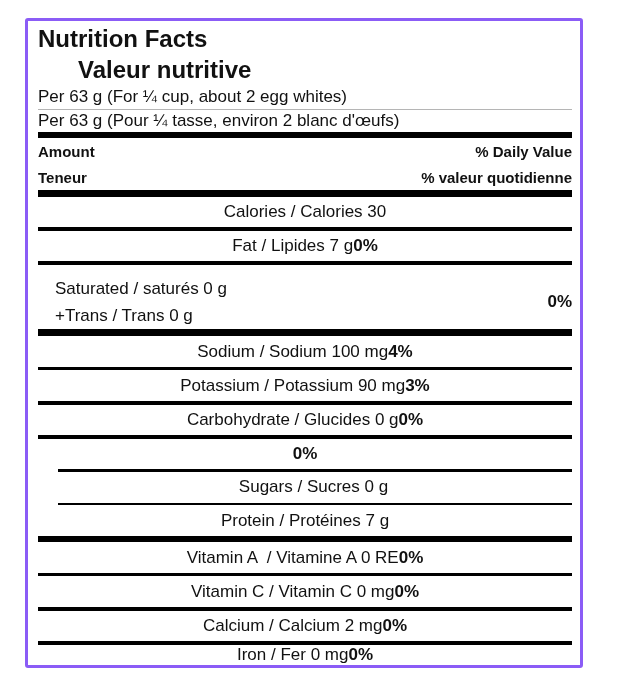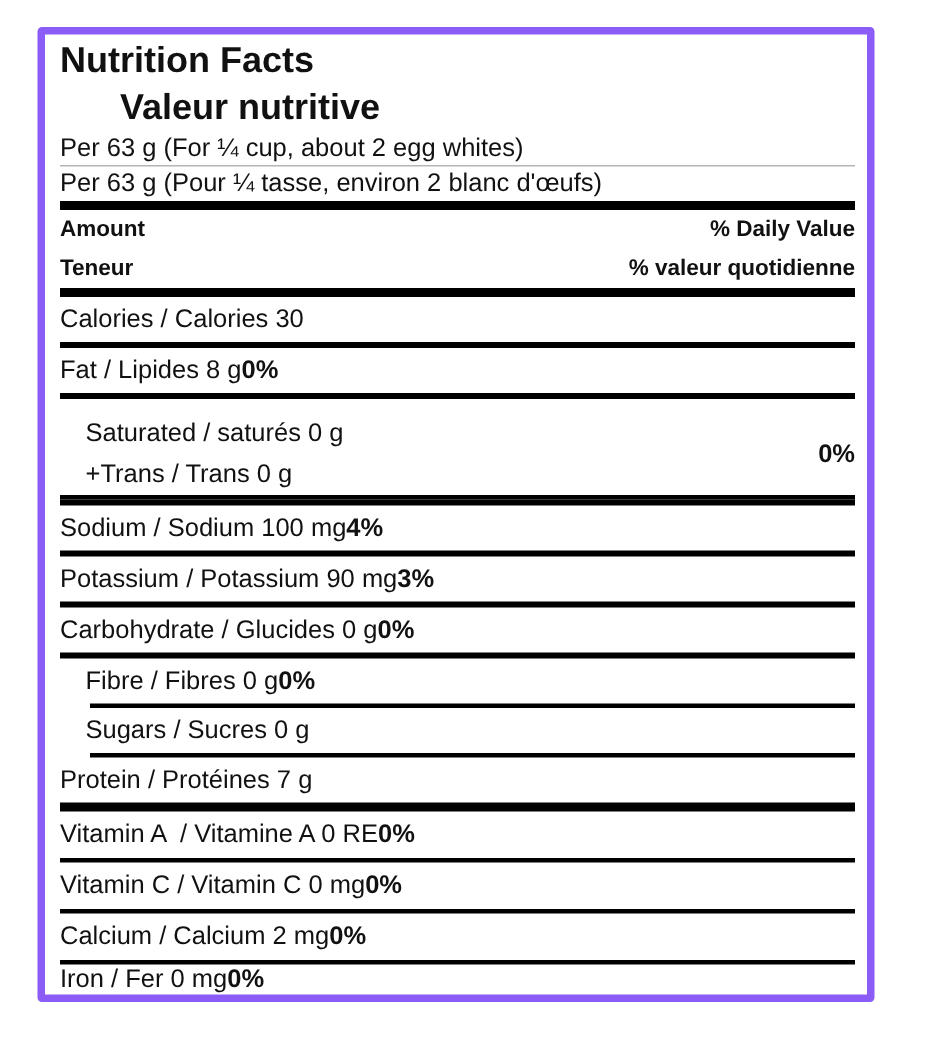--- a/index.html
+++ b/index.html
@@ -11,21 +11,21 @@
     font-family: "Liberation Sans", "DejaVu Sans", sans-serif;
     color: #111;
   }
   .nf-label {
     position: absolute;
     left: 25px;
     top: 18px;
     width: 558px;
     height: 650px;
     box-sizing: border-box;
-    border: 5px solid #8b5cf6;
+    border: 3px solid #8b5cf6;
     border-radius: 3px;
     padding: 2px 8px 0 10px;
     display: flex;
     flex-direction: column;
     background: #fff;
   }
   .title {
     font-weight: bold;
     font-size: 24px;
     line-height: 31px;
@@ -49,21 +49,21 @@
     align-items: center;
     justify-content: space-between;
     font-weight: bold;
     font-size: 15px;
     white-space: pre;
   }
   .row {
     height: 34px;
     display: flex;
     align-items: center;
-    justify-content: flex-start;
+    justify-content: center;
     font-size: 17px;
   }
   .row.grow { flex: 1; }
   .grouprow {
     display: flex;
     align-items: center;
     justify-content: space-between;
     font-size: 17px;
     margin-top: 10px;
   }
@@ -97,21 +97,21 @@
   </div>
 
   <div class="bar"></div>
 
   <div class="row">
     <span class="lab">Calories / Calories 30</span>
   </div>
   <div class="sep"></div>
 
   <div class="row">
-    <span class="lab">Fat / Lipides 8 g</span>
+    <span class="lab">Fat / Lipides 7 g</span>
     <span class="pct">0%</span>
   </div>
   <div class="sep"></div>
 
   <div class="grouprow">
     <div class="stack">
       <span class="lab indent">Saturated / saturés 0 g</span>
       <span class="lab indent">+Trans / Trans 0 g</span>
     </div>
     <span class="pct">0%</span>
@@ -132,21 +132,20 @@
   </div>
   <div class="sep"></div>
 
   <div class="row">
     <span class="lab">Carbohydrate / Glucides 0 g</span>
     <span class="pct">0%</span>
   </div>
   <div class="sep"></div>
 
   <div class="row">
-    <span class="lab indent">Fibre / Fibres 0 g</span>
     <span class="pct">0%</span>
   </div>
   <div class="sep sub"></div>
 
   <div class="row">
     <span class="lab indent">Sugars / Sucres 0 g</span>
   </div>
   <div class="sep sub"></div>
 
   <div class="row">

